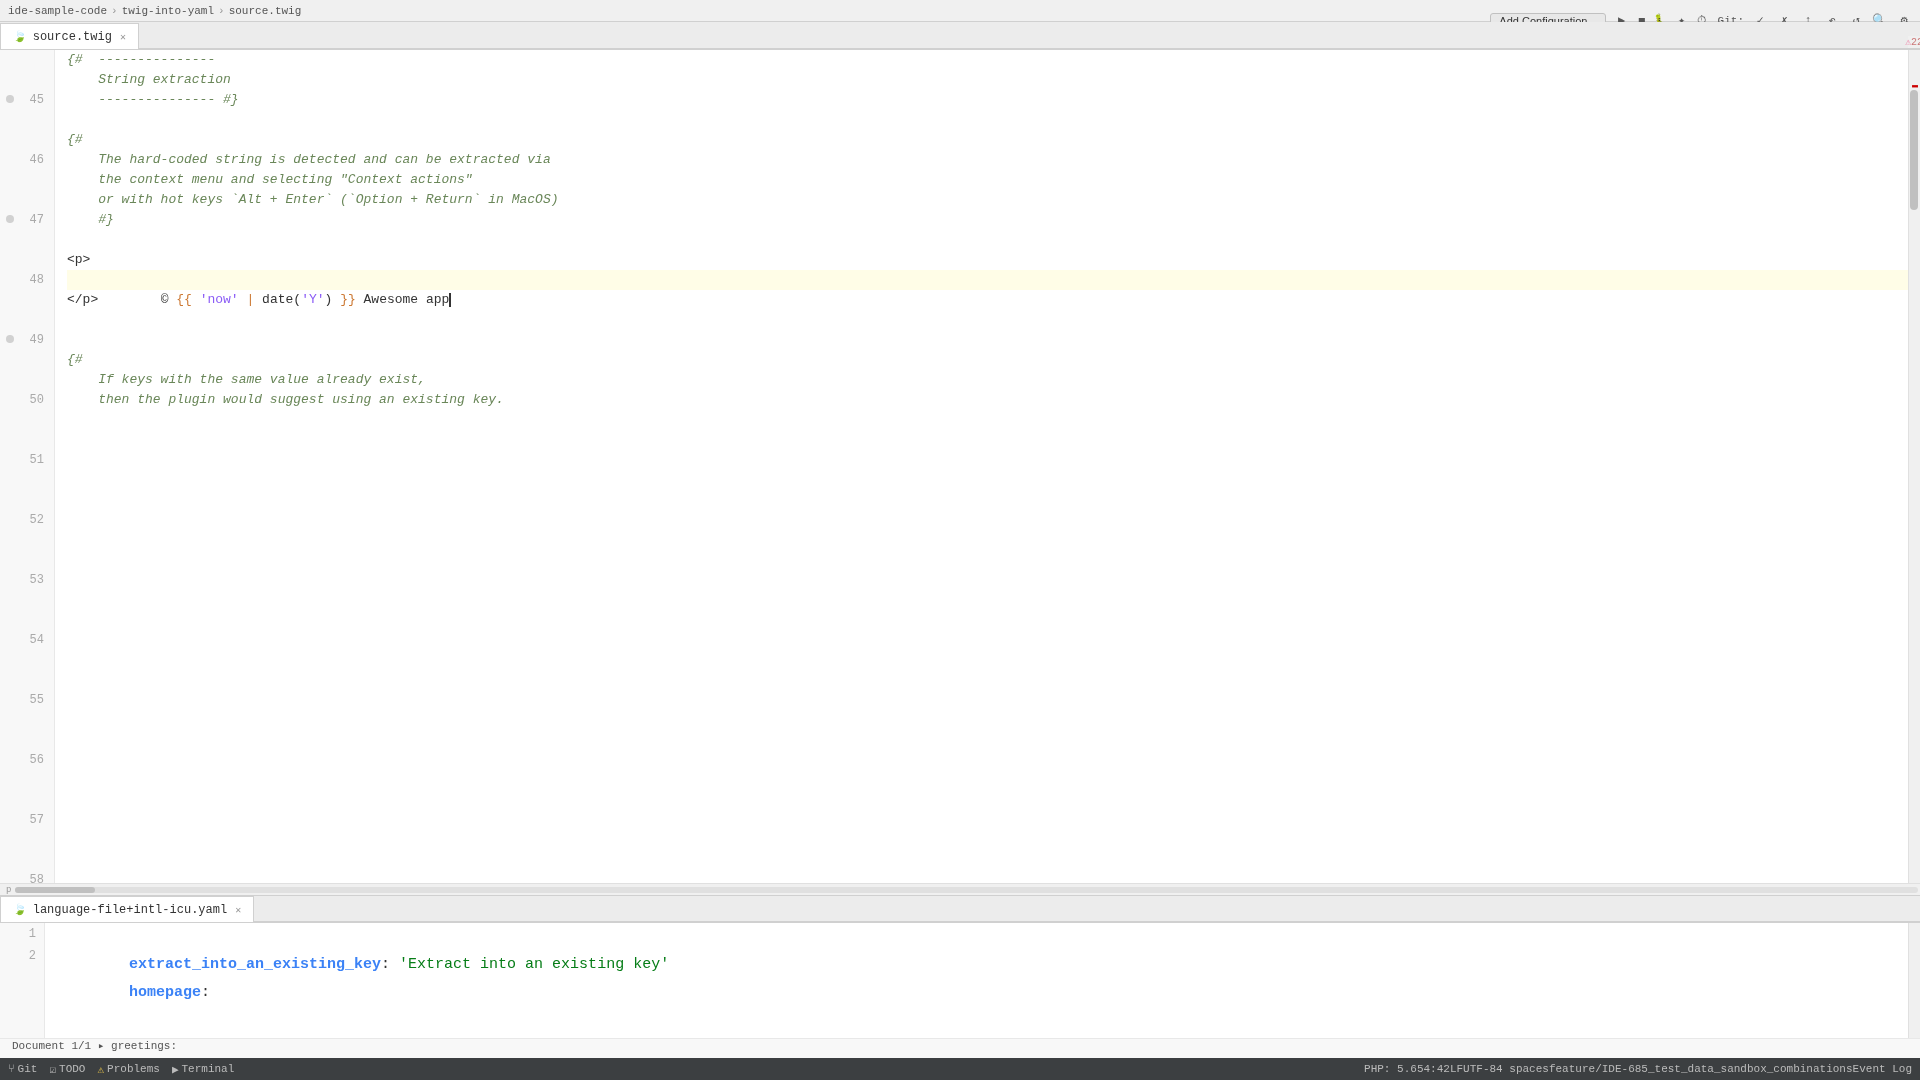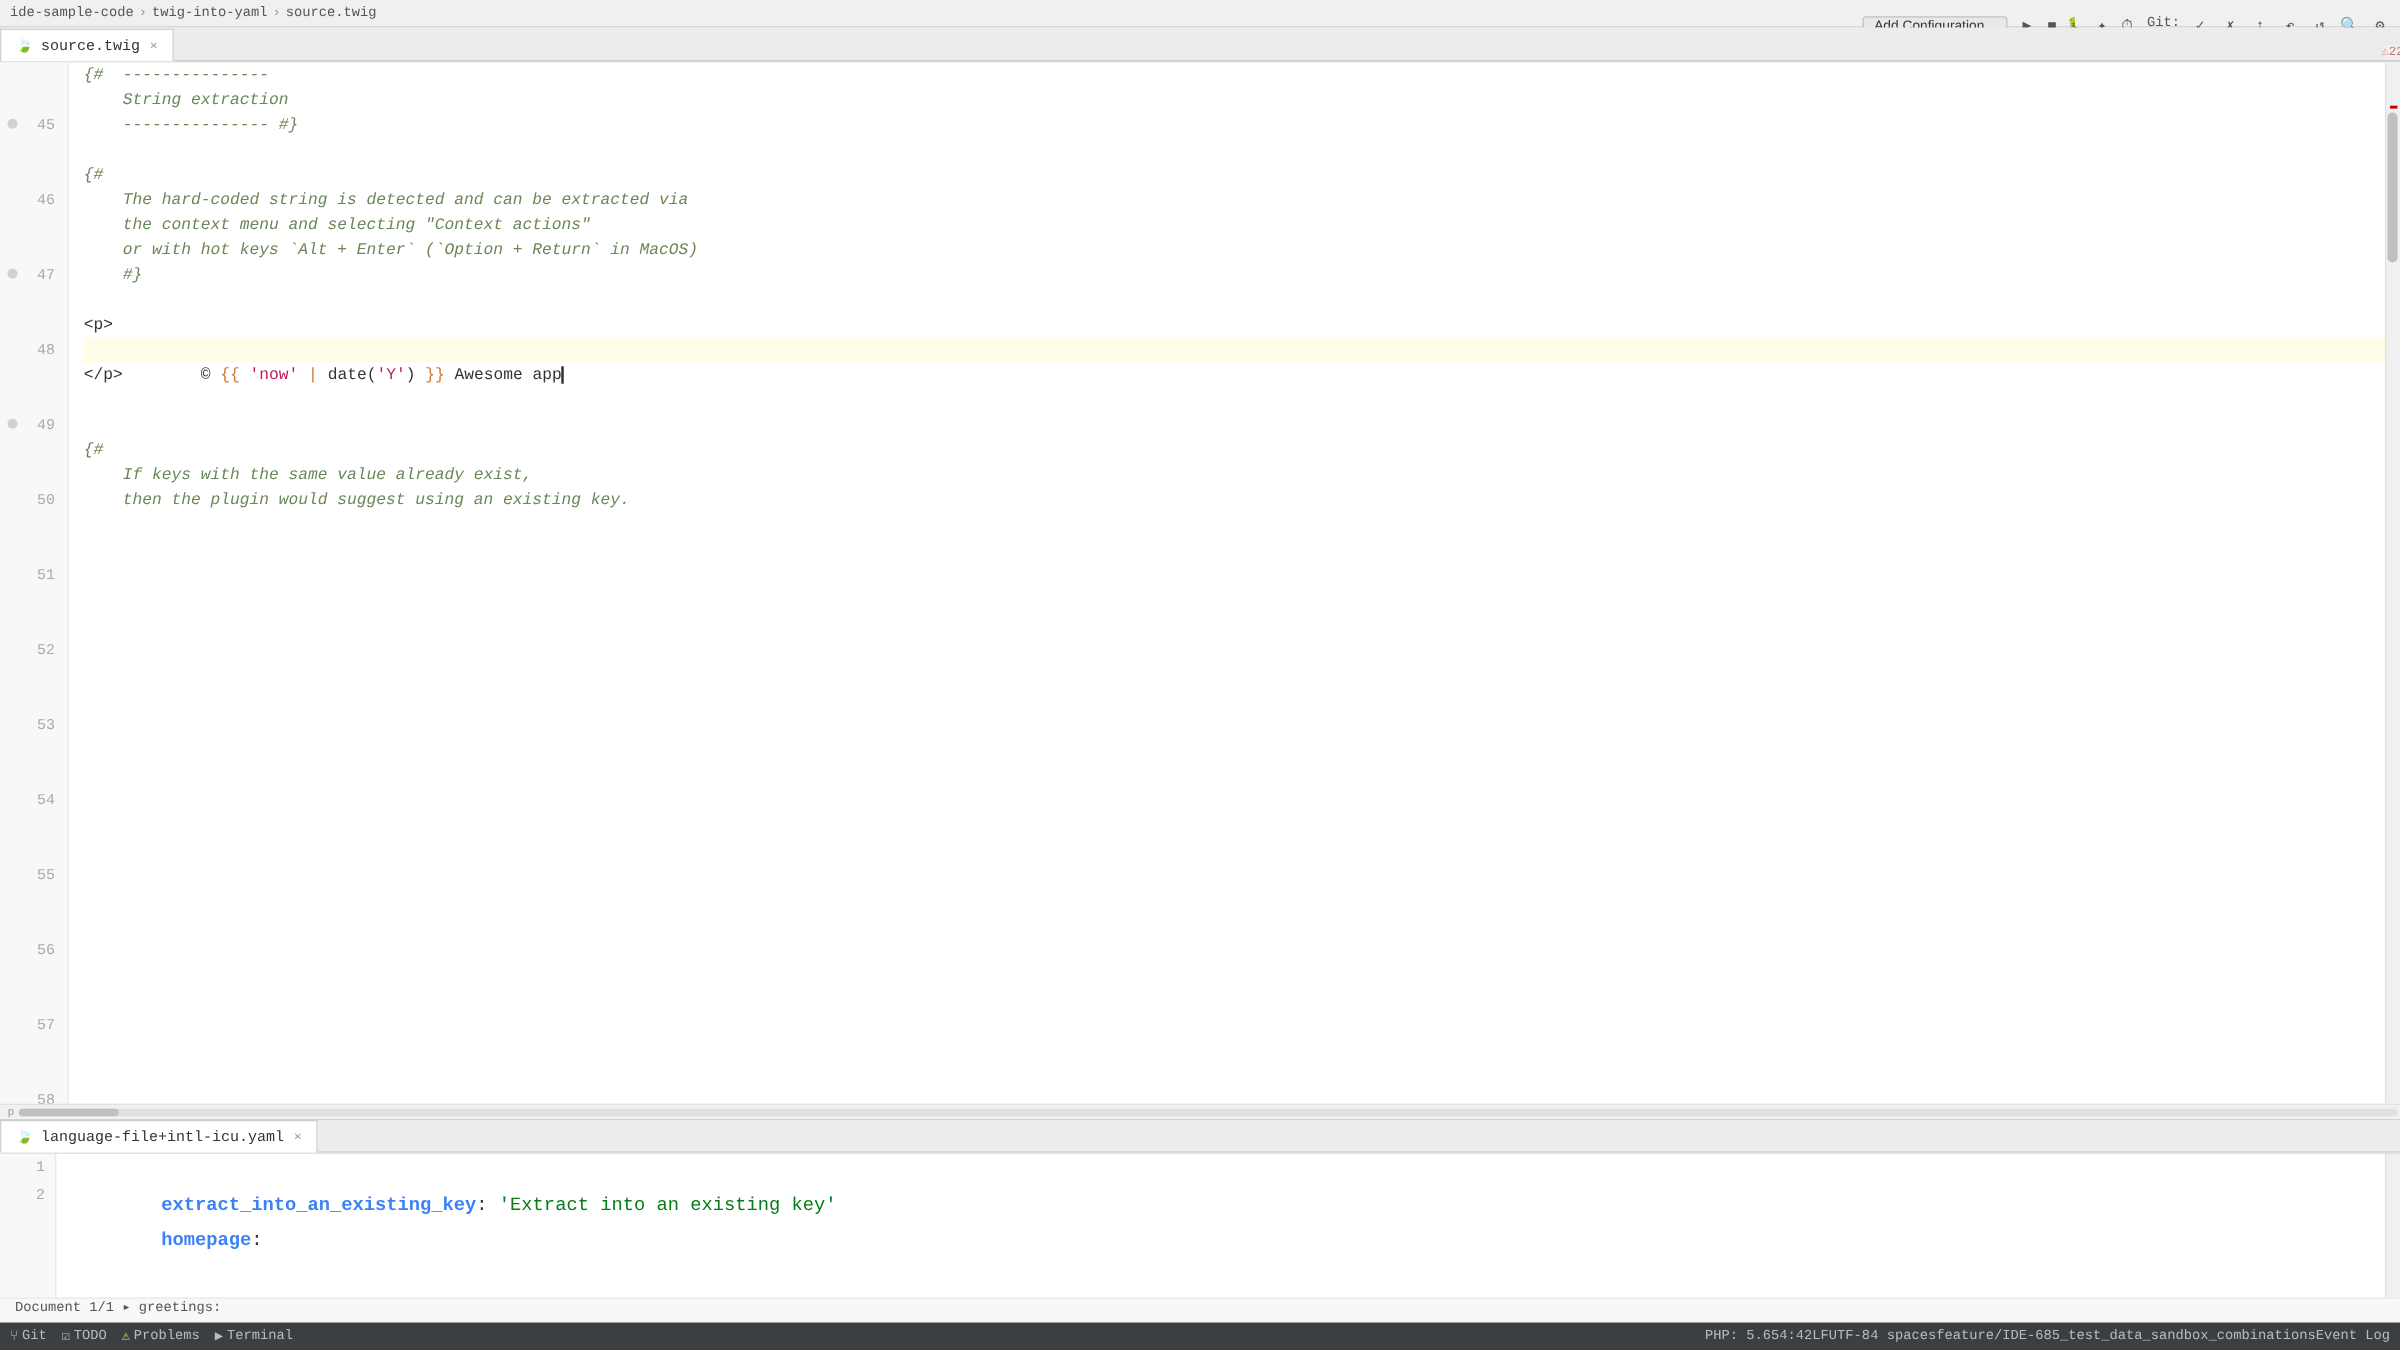--- a/index.html
+++ b/index.html
@@ -29,20 +29,21 @@
     }
     .top-bar-breadcrumb {
       display: flex;
       align-items: center;
       gap: 4px;
     }
     .breadcrumb-sep { color: #999; }
     .top-bar-right {
       margin-left: auto;
       display: flex;
+      align-items: center;
       gap: 8px;
       margin-top: 20px;
     }
     .run-config-btn {
       background: #e8e8e8;
       border: 1px solid #c0c0c0;
       border-radius: 3px;
       padding: 1px 8px;
       font-size: 11px;
       cursor: pointer;
@@ -152,21 +153,21 @@
       font-size: 13px;
       color: #333;
     }
     .code-line.highlighted {
       background: #fffde7;
     }
 
     
     .c-comment { color: #6a8759; font-style: italic; }
     .c-tag { color: #333; }
-    .c-string { color: #be185d; }
+    .c-string { color: #8b5cf6; }
     .c-func { color: #333; }
     .c-twig { color: #cc7832; }
 
     
     .scrollbar-area {
       width: 12px;
       background: #f0f0f0;
       flex-shrink: 0;
       border-left: 1px solid #e0e0e0;
       position: relative;

